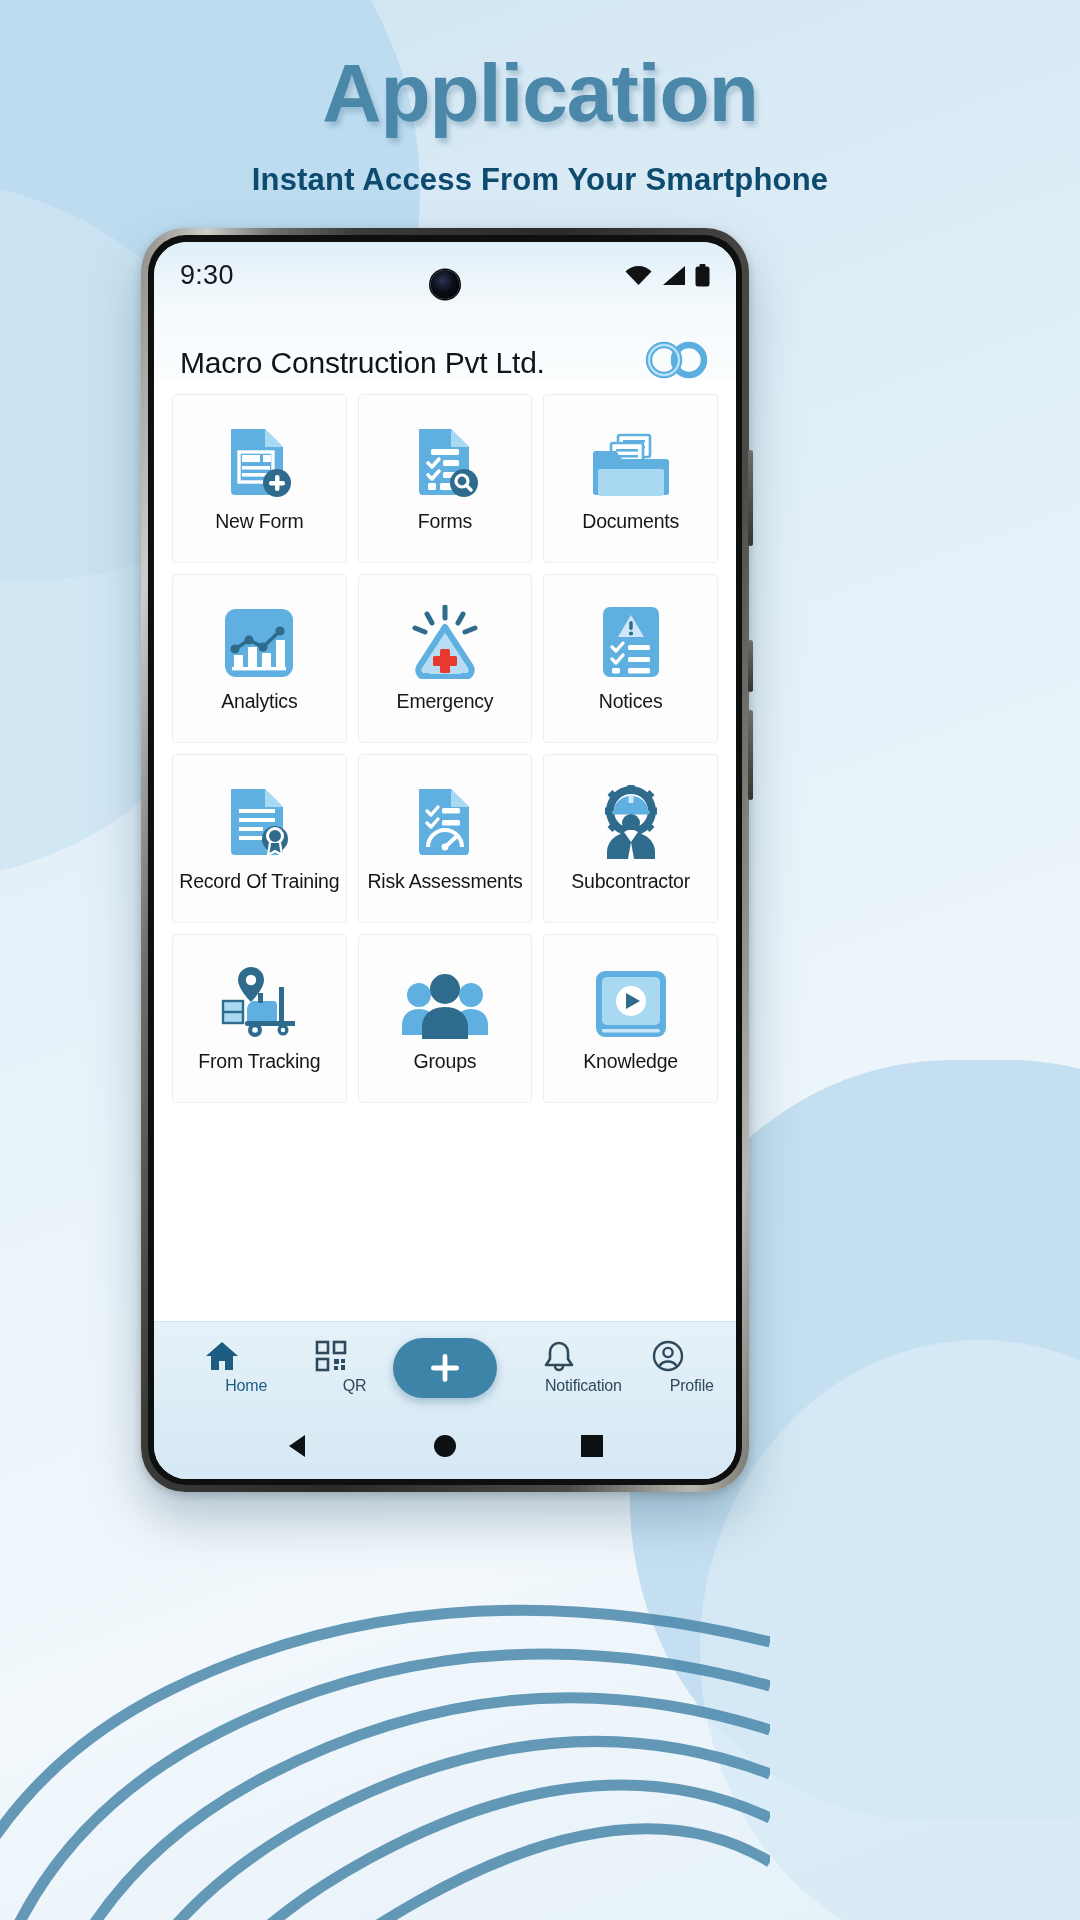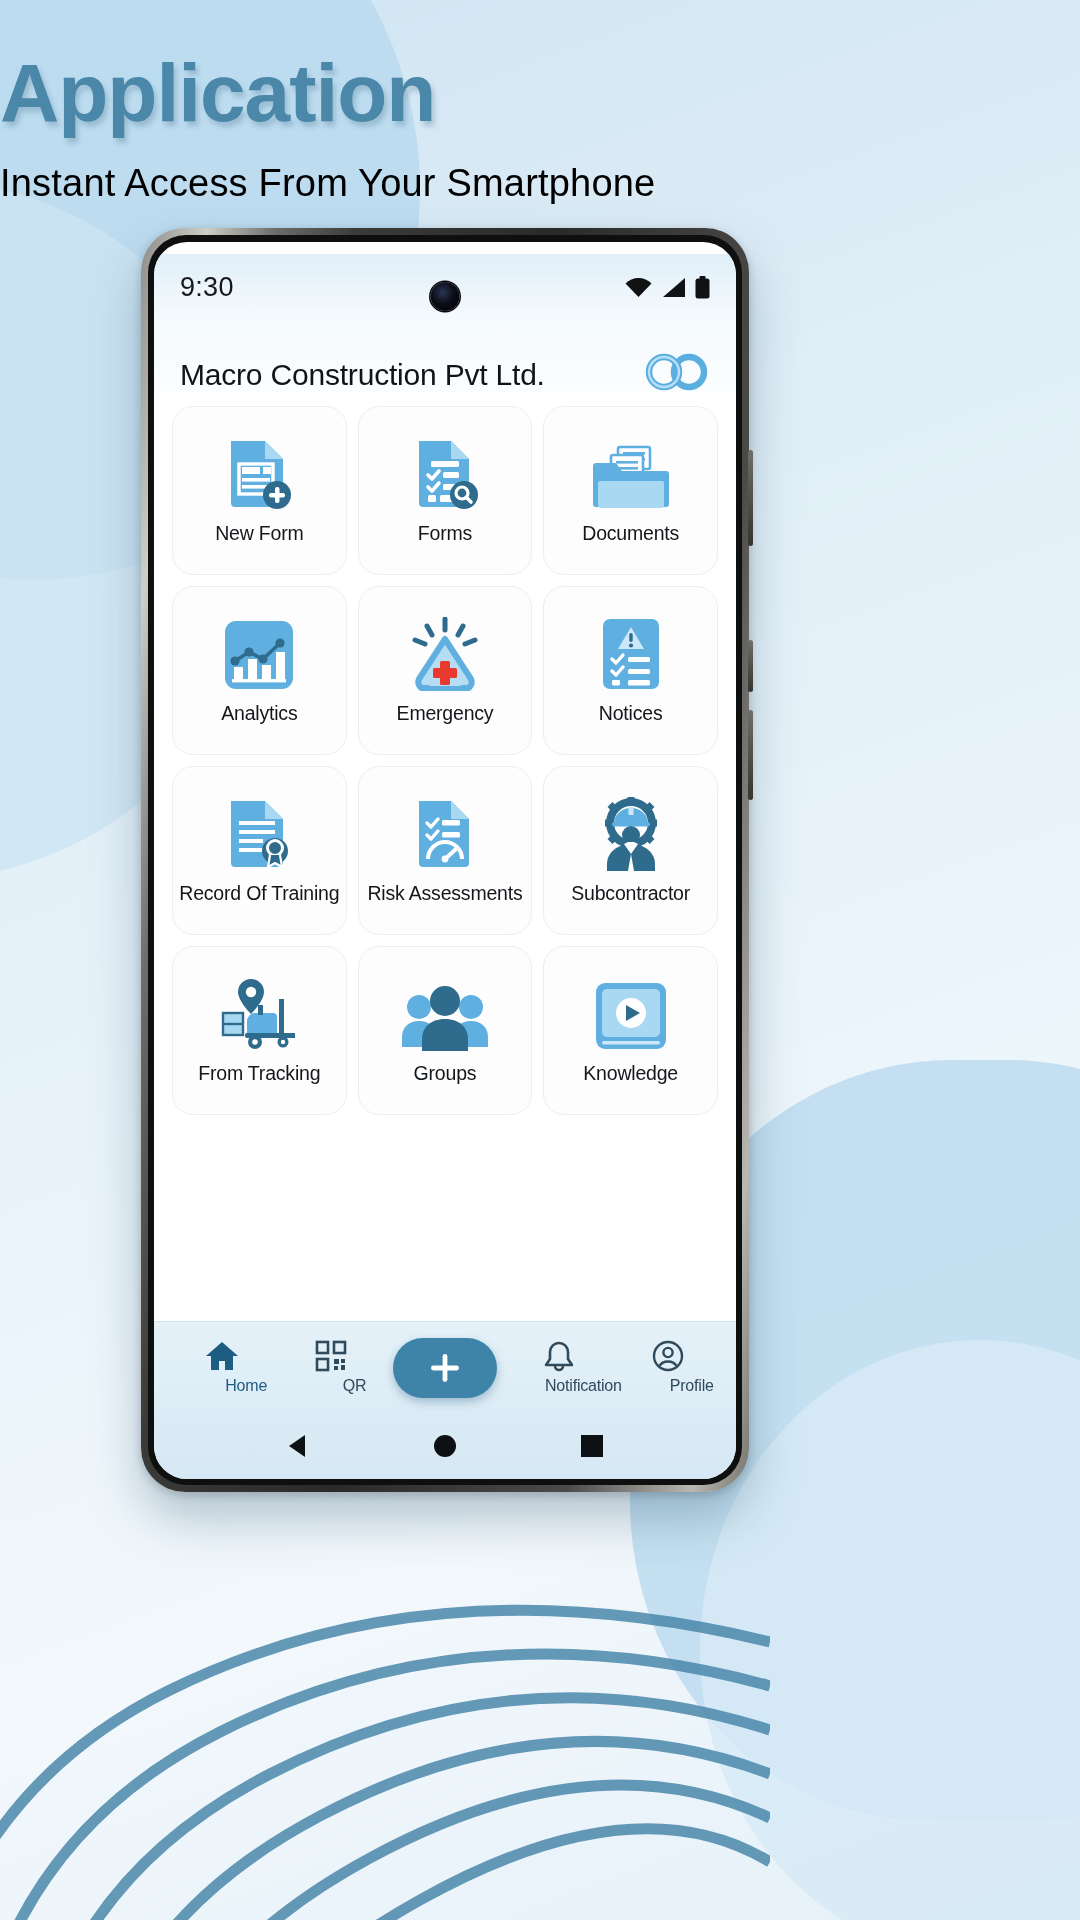--- a/index.html
+++ b/index.html
@@ -33,30 +33,30 @@
     background:#bfddef; opacity:.9;
   }
   .blob-d {
     position:absolute; right:-180px; top:1340px;
     width:560px; height:620px; border-radius:50%;
     background:#d7eaf6; opacity:.85;
   }
   .arcs { position:absolute; left:-130px; bottom:-250px; width:900px; height:780px; }
 
   
-  .hero { position:absolute; top:0; left:0; width:1080px; z-index:3; text-align:left; }
+  .hero { position:absolute; top:0; left:0; width:1080px; z-index:3; text-align:center; }
   .hero-title {
     margin-top:46px;
     font-size:82px; font-weight:bold; letter-spacing:-1px;
     color:#4a87a8;
     text-shadow:3px 5px 5px rgba(90,130,155,.35);
   }
   .hero-sub {
     margin-top:22px;
-    font-size:38px; font-weight:normal; color:#000000;
+    font-size:31px; font-weight:bold; color:#0c4a6e;
     letter-spacing:.2px;
   }
 
   
   .phone {
     position:absolute; left:141px; top:228px;
     width:608px; height:1264px;
     z-index:4;
     border-radius:44px;
     background:linear-gradient(100deg,#8d8c88 0%,#cfcdc7 8%,#6f6e6b 16%,#3a3a38 26%,#2a2a29 50%,#4b4a47 78%,#b9b7b1 93%,#77766f 100%);
@@ -86,21 +86,20 @@
   .sb2 { top:412px; height:52px; }
   .sb3 { top:482px; height:90px; }
 
   
   .statusbar {
     height:66px; flex:none;
     background:linear-gradient(180deg,#dfeef8 0%,#edf6fb 60%,#f5fafd 100%);
     display:flex; align-items:center; justify-content:space-between;
     padding:0 26px;
     position:relative;
-    margin-top:12px;
   }
   .clock { font-size:27px; color:#15171a; font-weight:normal; letter-spacing:.3px; }
   .punchhole {
     position:absolute; left:50%; top:28px; transform:translateX(-50%);
     width:29px; height:29px; border-radius:50%;
     background:radial-gradient(circle at 42% 36%,#2b3554 0%,#0a0d16 46%,#000 100%);
     box-shadow:0 0 0 1.5px #05070c;
   }
   .status-icons { display:flex; align-items:center; gap:9px; }
 
@@ -113,21 +112,21 @@
   }
   .company { font-size:30px; color:#111316; letter-spacing:-.2px; }
   .logo { width:66px; height:40px; }
 
   
   .grid-wrap { flex:1; background:#ffffff; padding:14px 18px 0 18px; overflow:hidden; }
   .grid { display:grid; grid-template-columns:repeat(3,1fr); gap:11px; }
   .tile {
     background:#fdfdfe;
     border:1px solid #eceef1;
-    border-radius:21px;
+    border-radius:4px;
     height:169px;
     display:flex; flex-direction:column;
     align-items:center; justify-content:center;
     gap:12px;
   }
   .tile-ico { height:74px; display:flex; align-items:flex-end; justify-content:center; }
   .tile-label {
     font-size:19.5px; color:#14171a; text-align:center; letter-spacing:-.2px;
     padding:0 4px; line-height:1.1;
   }

